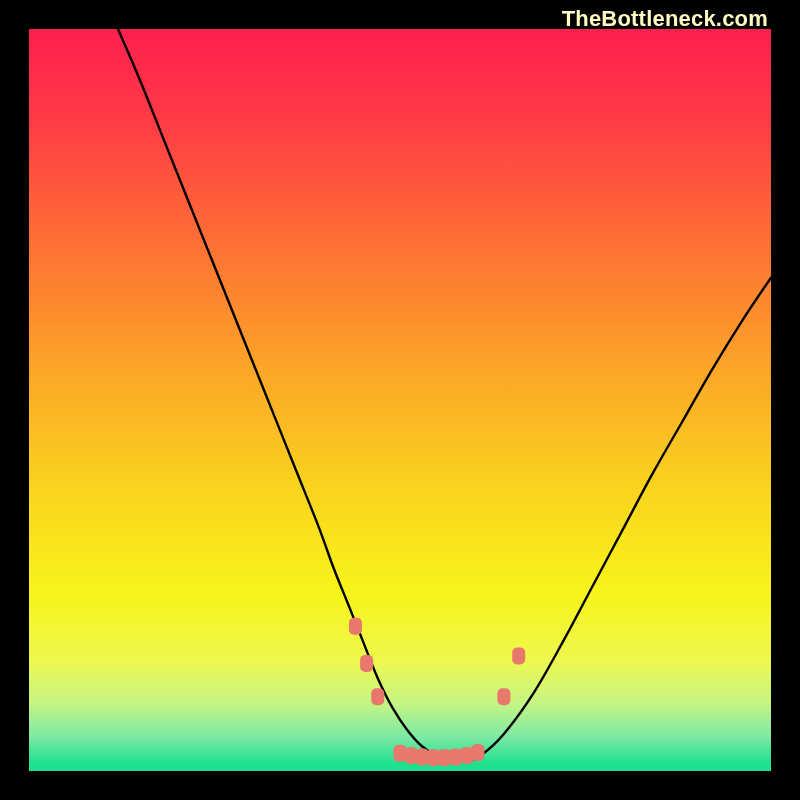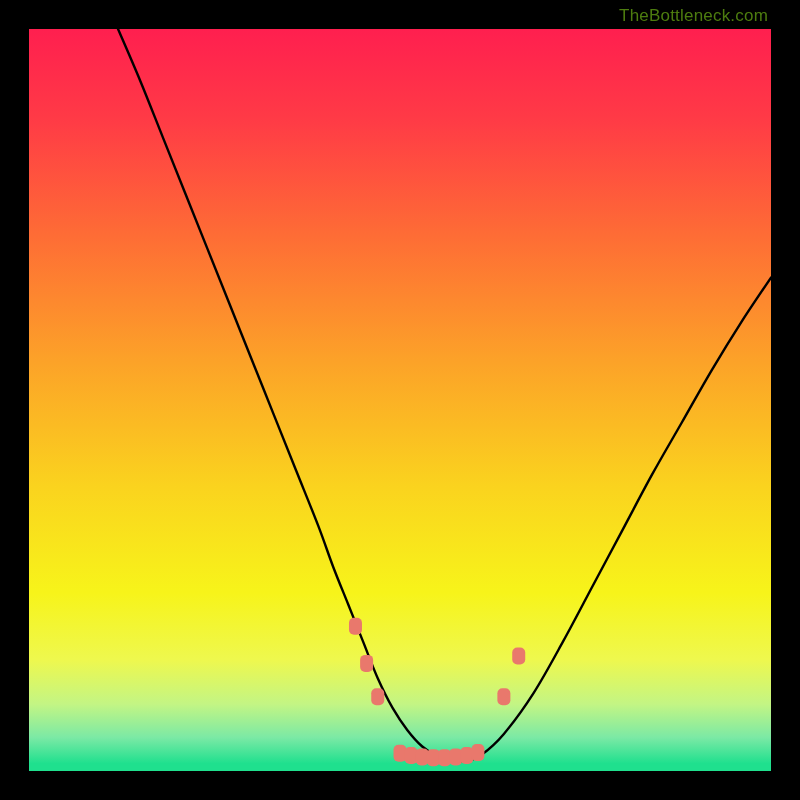--- a/index.html
+++ b/index.html
@@ -23,23 +23,23 @@
     left: 29px;
     top: 29px;
     width: 742px;
     height: 742px;
     overflow: hidden;
   }
   .watermark {
     position: absolute;
     top: 6px;
     right: 32px;
-    color: #4d7c0f;
-    font-size: 17px;
-    font-weight: 400;
+    color: #fef9c3;
+    font-size: 22px;
+    font-weight: 700;
     letter-spacing: 0.2px;
     user-select: none;
   }
 </style>
 </head>
 <body>
 
 <div class="frame">
   <div class="plot">
     <svg id="plot-svg" viewBox="0 0 742 742" width="742" height="742" preserveAspectRatio="none">

